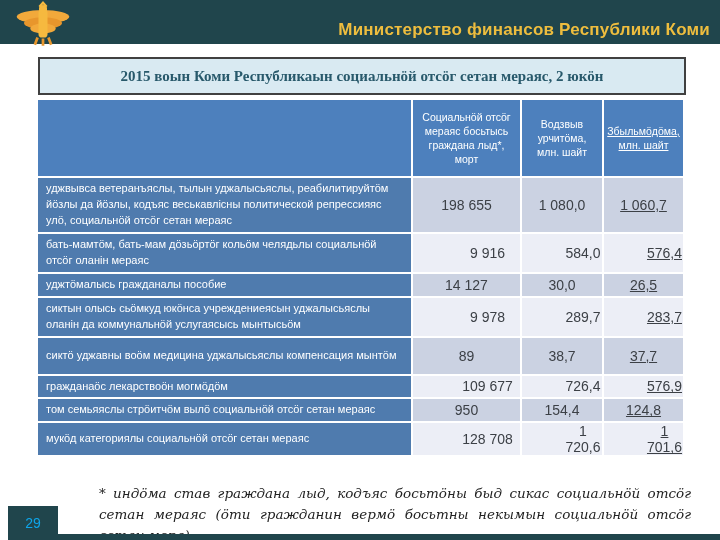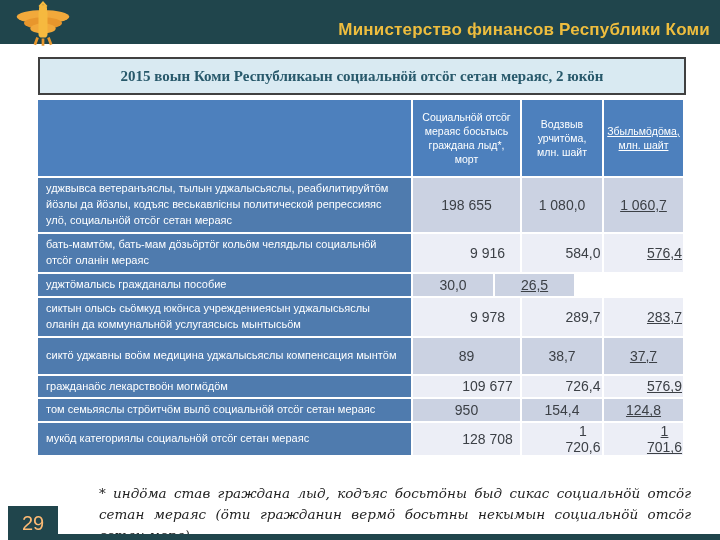--- a/index.html
+++ b/index.html
@@ -37,21 +37,21 @@
   .h-r7{min-height:19px;} .h-r8{min-height:17px;} .h-r9{min-height:36px;}
 
   
   .footnote{position:absolute; left:99px; top:483px; width:592px;
             font-family:"DejaVu Serif", serif; font-style:italic; font-size:13.5px;
             line-height:1.55; color:#222; text-align:justify;}
 
   
   .pagebox{position:absolute; left:8px; top:506px; width:50px; height:34px; background:#20454c;
            display:flex; align-items:center; justify-content:center;}
-  .pagebox span{color:#fdba74; font-size:20px;}
+  .pagebox span{color:#0ea5e9; font-size:14px;}
   .bottombar{position:absolute; left:58px; top:534px; width:662px; height:6px; background:#20454c;}
 </style>
 </head>
 <body>
 
 <div class="slide">
 
   <div class="topbar">
     <div class="logo">
       <svg viewBox="0 0 64 48" width="58" height="46" aria-hidden="true">
@@ -89,20 +89,21 @@
 
     <div class="trow band-b">
       <div class="cell label label-w h-r2">бать-мамтӧм, бать-мам дӧзьӧртӧг кольӧм челядьлы социальнӧй отсӧг оланін мераяс</div>
       <div class="cell num c1-w h-r2">9 916</div>
       <div class="cell num c2-w h-r2">584,0</div>
       <div class="cell num c3-w h-r2">576,4</div>
     </div>
 
     <div class="trow band-a">
       <div class="cell label label-w h-r3">уджтӧмалысь гражданалы пособие</div>
+      <div class="cell num c1-w h-r3">14 127</div>
       <div class="cell num c2-w h-r3">30,0</div>
       <div class="cell num c3-w h-r3">26,5</div>
     </div>
 
     <div class="trow band-b">
       <div class="cell label label-w h-r4">сиктын олысь сьӧмкуд юкӧнса учреждениеясын уджалысьяслы оланін да коммунальнӧй услугаясысь мынтысьӧм</div>
       <div class="cell num c1-w h-r4">9 978</div>
       <div class="cell num c2-w h-r4">289,7</div>
       <div class="cell num c3-w h-r4">283,7</div>
     </div>

